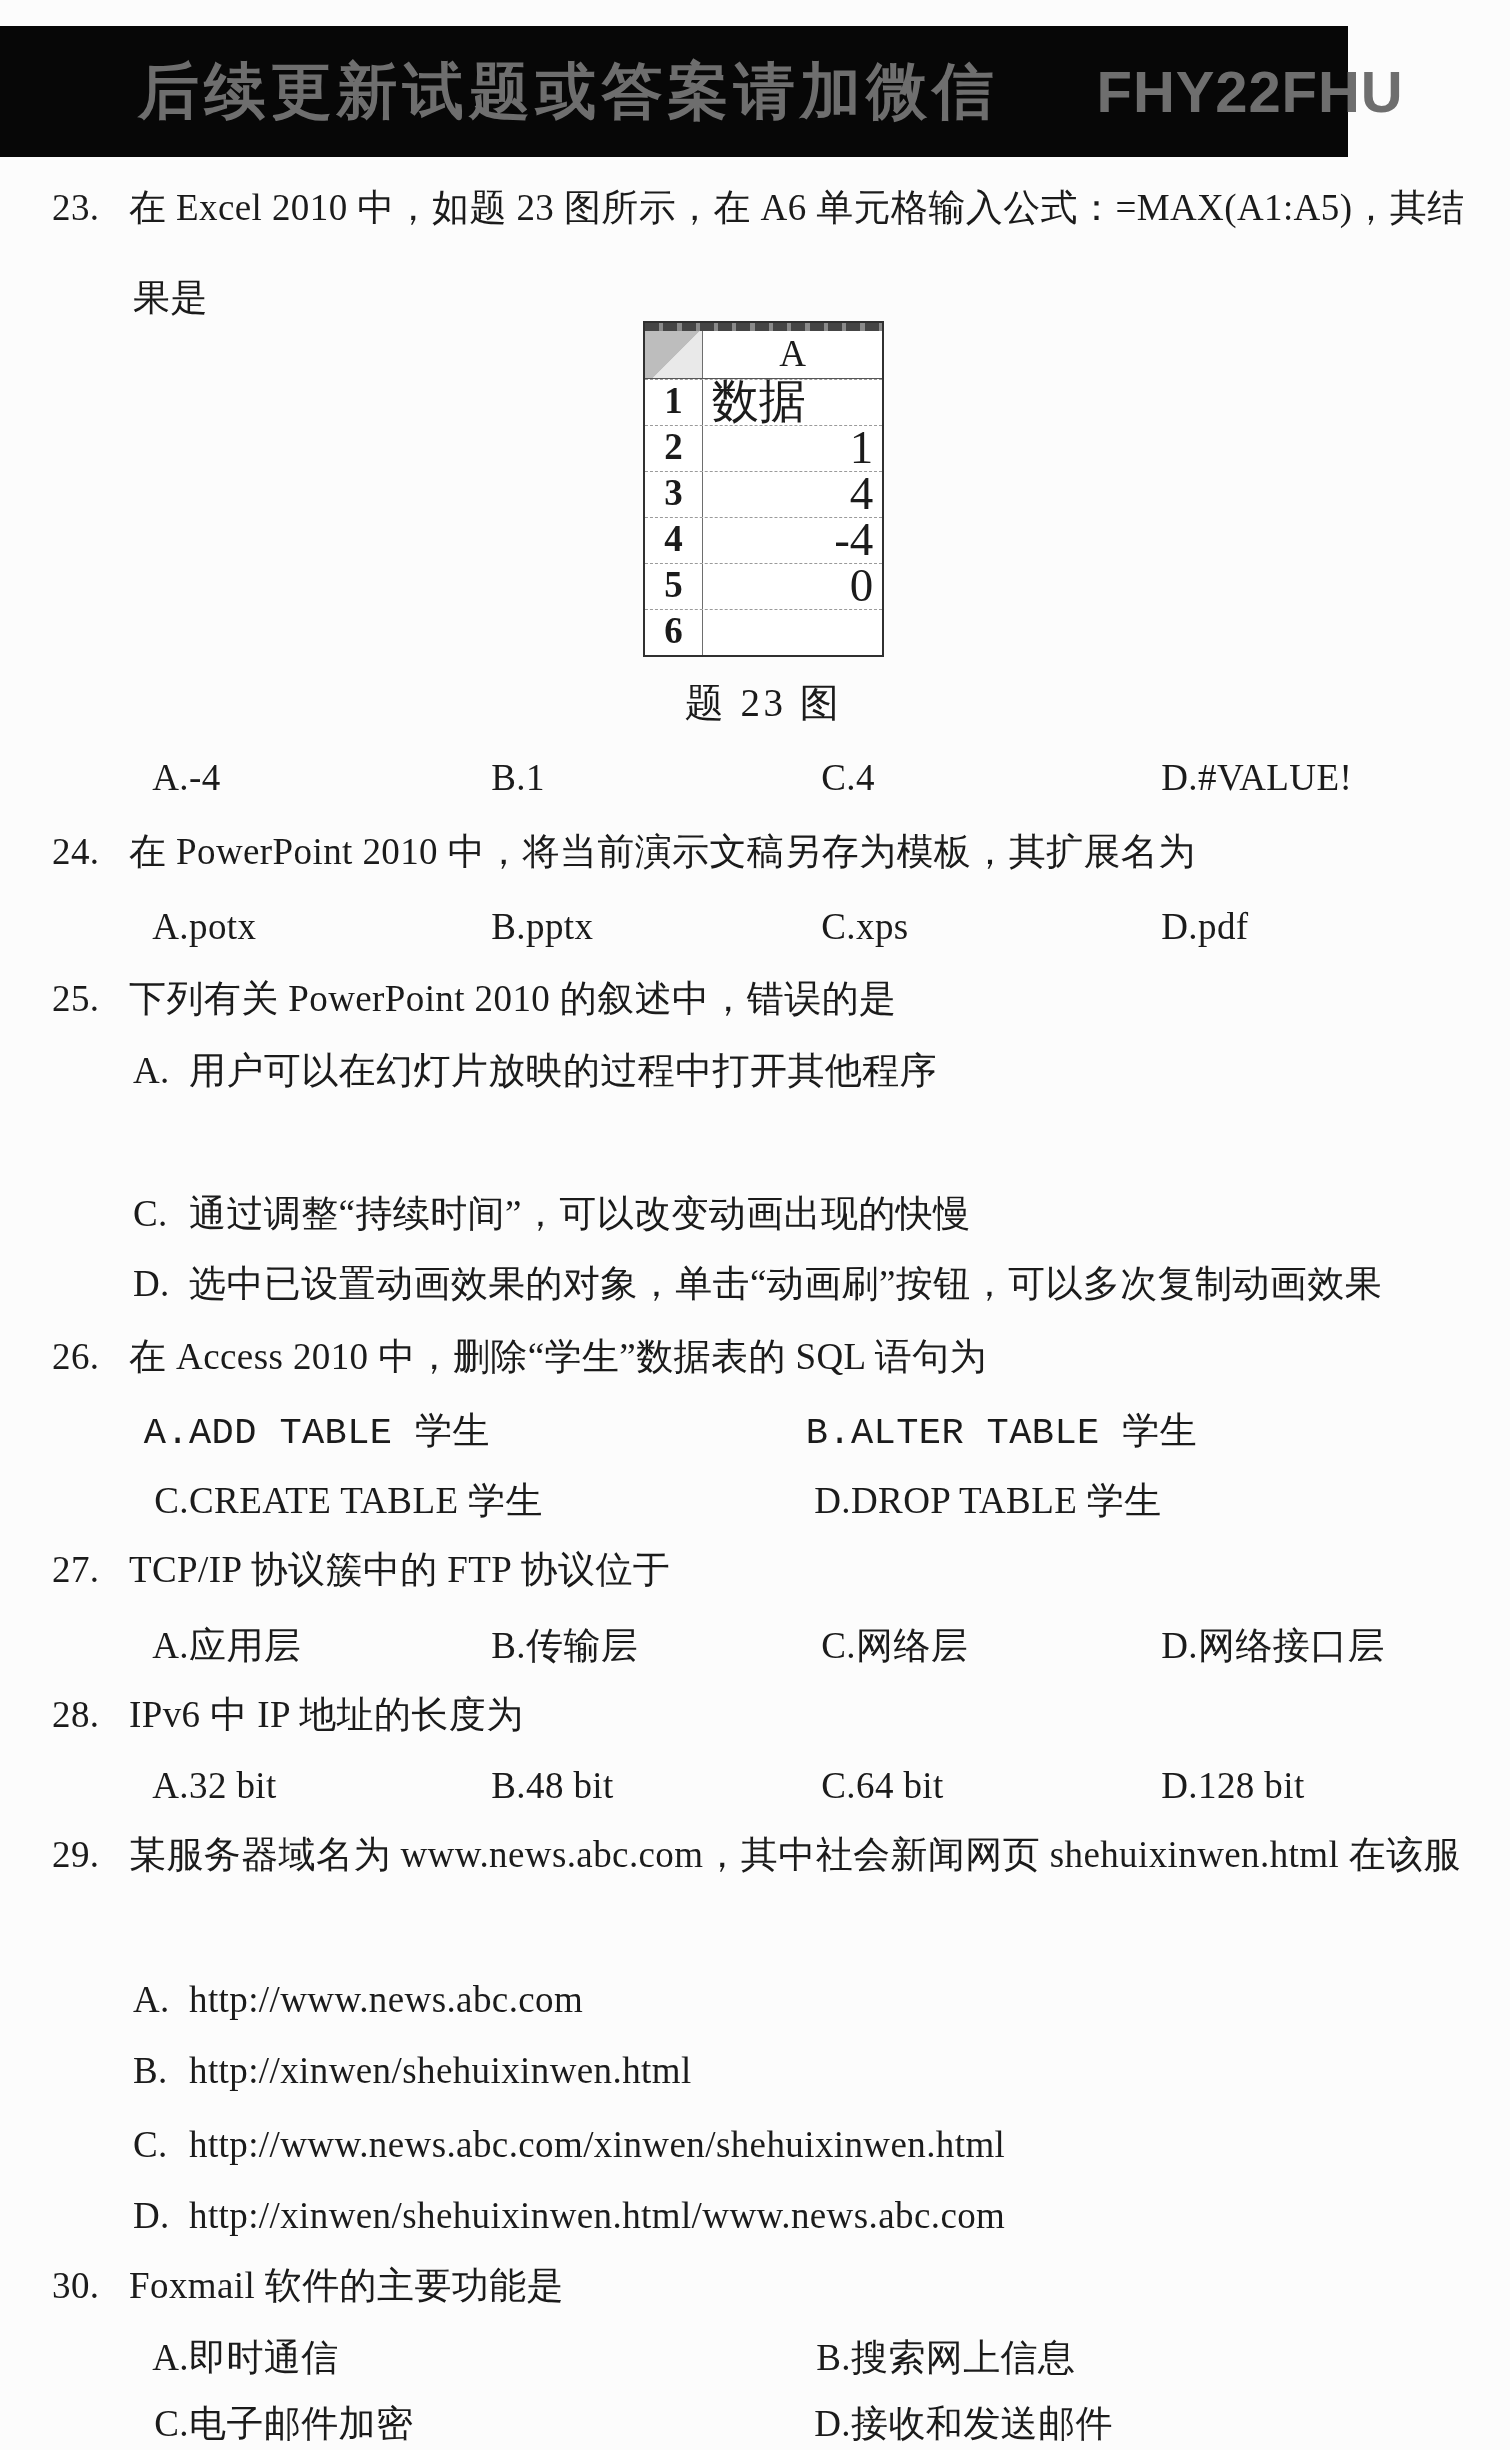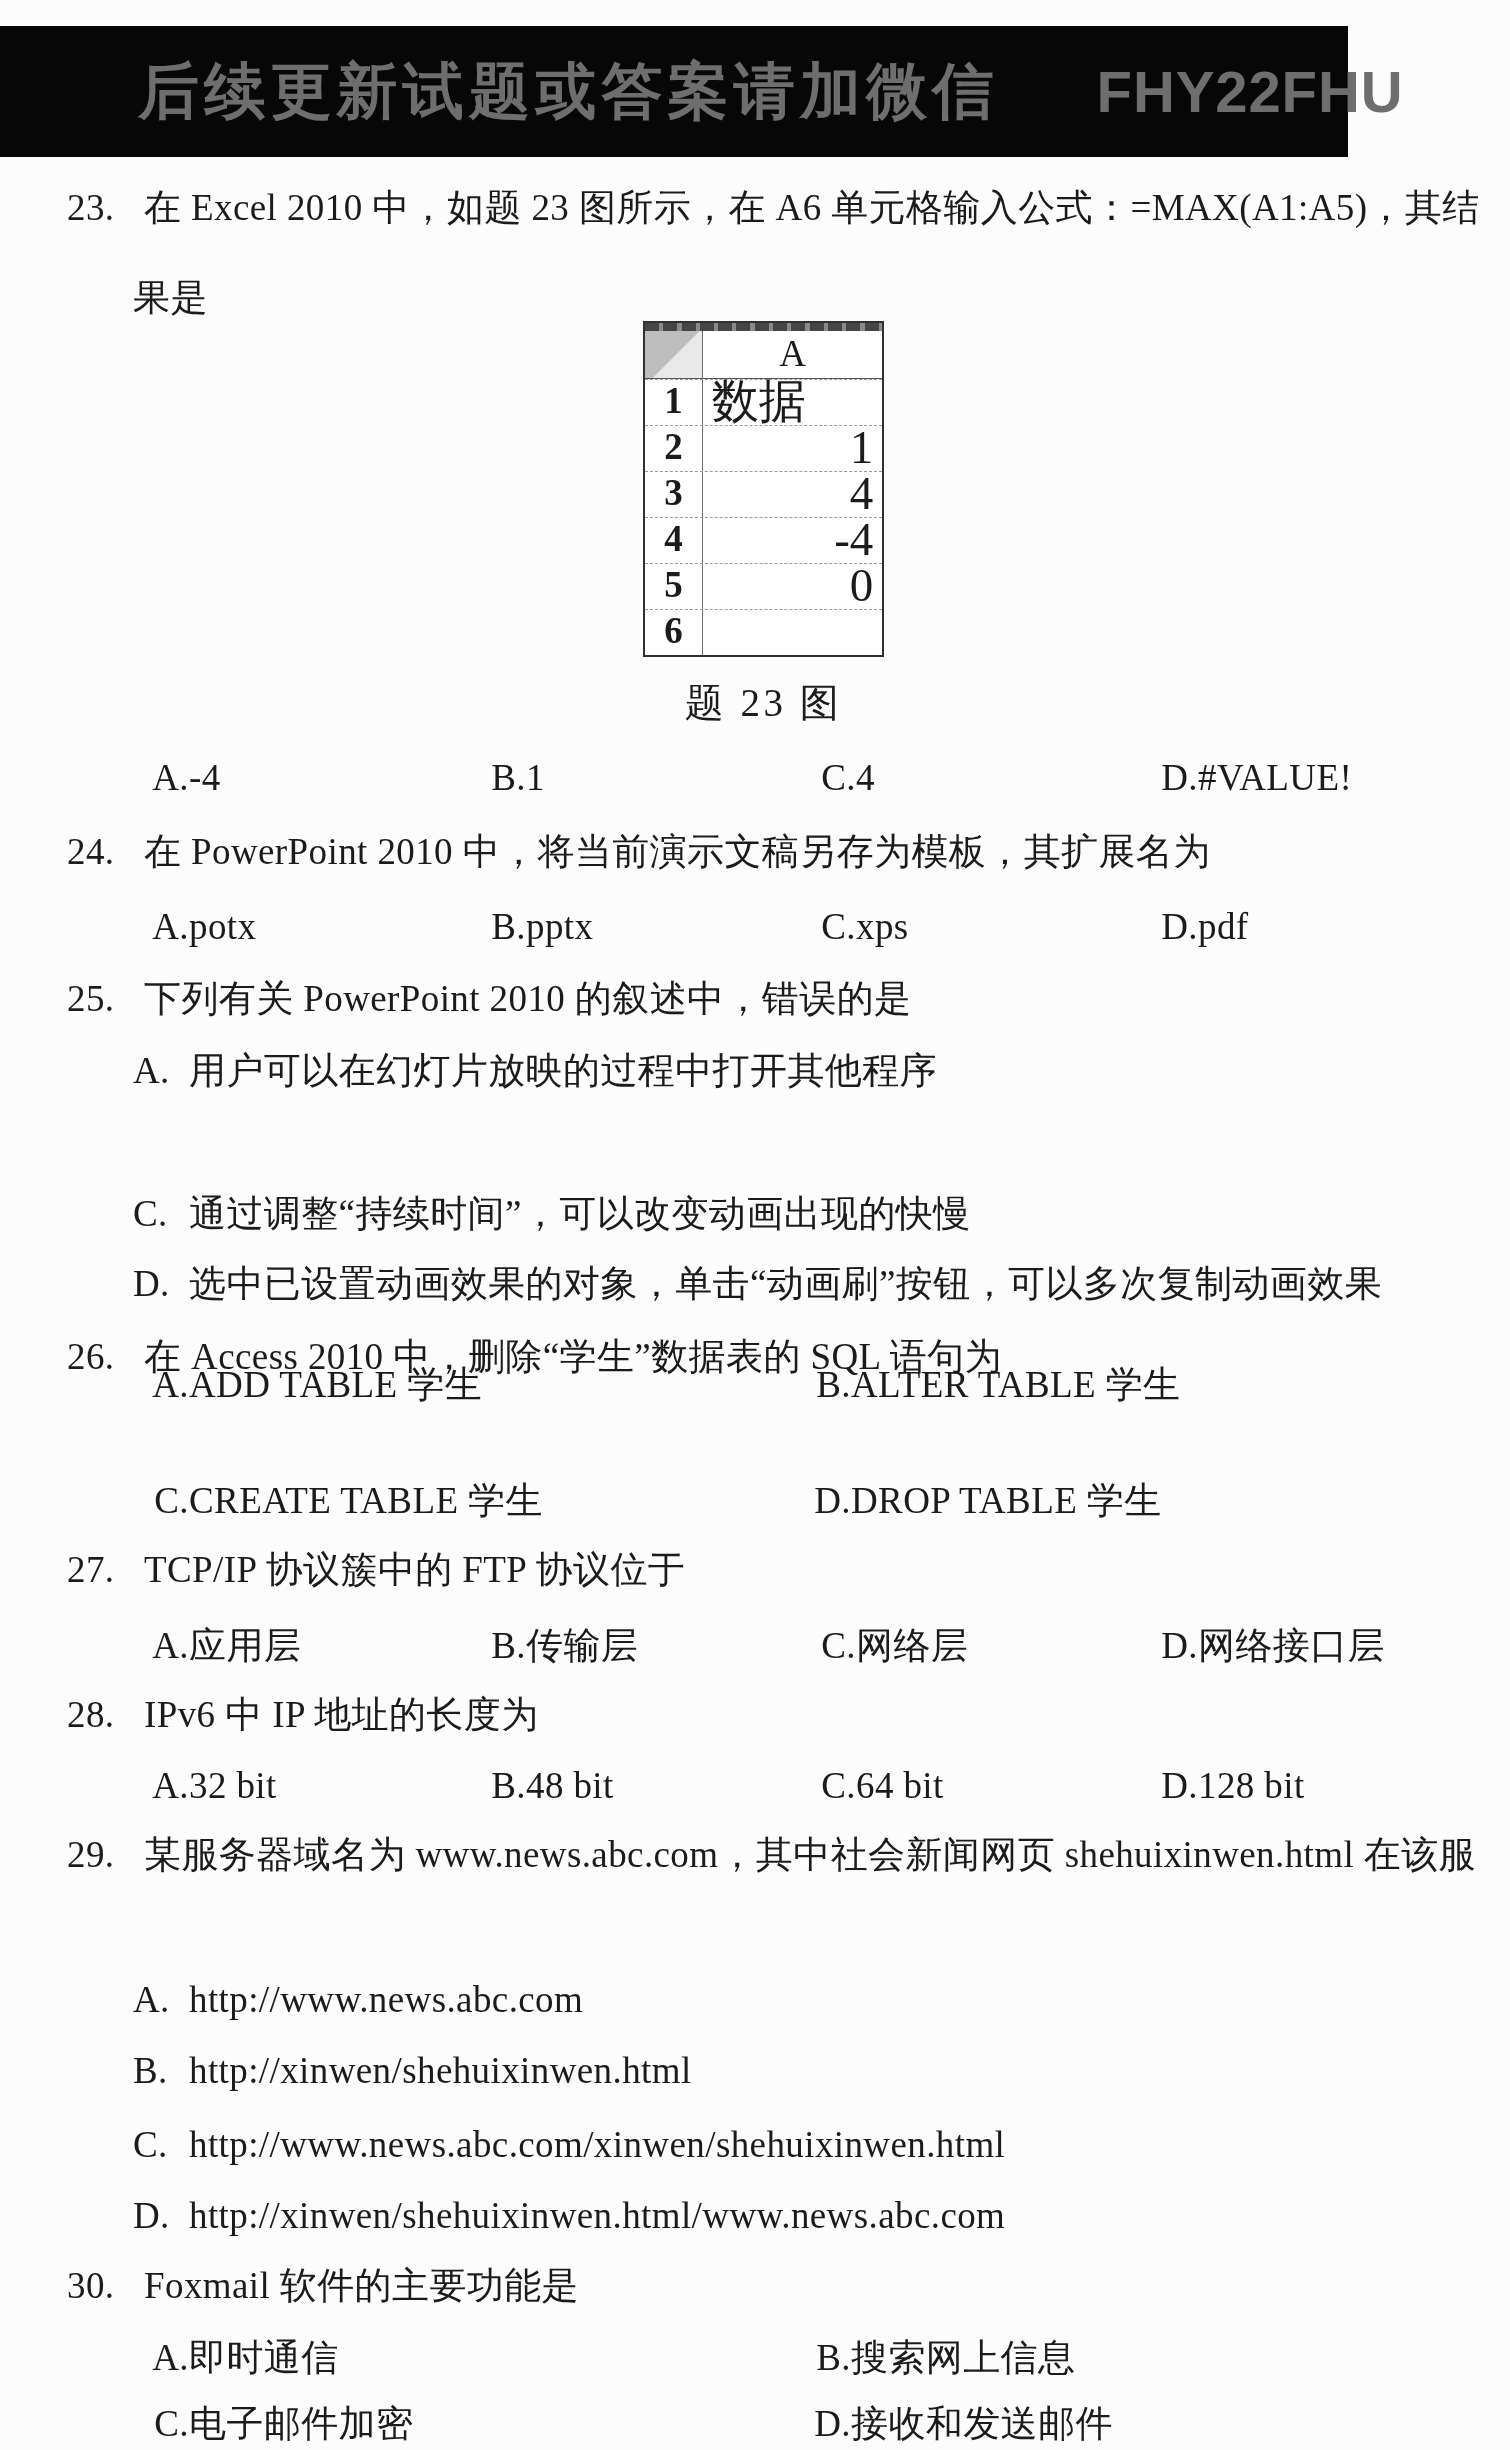--- a/index.html
+++ b/index.html
@@ -21,21 +21,21 @@
     white-space:nowrap;
   }
   .banner .wechat{
     margin-left:98px;
     font-family:"Liberation Sans","DejaVu Sans",sans-serif;
     font-weight:bold;font-size:58px;letter-spacing:0.9px;color:#6e6e6e;
     white-space:nowrap;
   }
   
   .ln{position:absolute;white-space:nowrap;line-height:1.25;letter-spacing:0.4px;}
-  .qnum{display:inline-block;min-width:77px;margin-left:15px;}
+  .qnum{display:inline-block;min-width:77px;}
   .ind{left:133px;}
   .ol{display:inline-block;min-width:56px;}
   .optrow{position:absolute;left:0;width:1470px;height:54px;text-align:right;}
   .opt{position:absolute;white-space:nowrap;letter-spacing:0.4px;}
   .p1{left:133px}.p2{left:470px}.p3{left:800px}.p4{left:1142px}.pb{left:795px}
   
   .sheet{
     position:absolute;left:643px;top:321px;width:241px;
     background:#ffffff;border:2.6px solid #303030;box-sizing:border-box;
   }
@@ -127,21 +127,21 @@
   <div class="ln" style="left:52px;top:976px;">
     <span class="qnum">25.</span><span>下列有关 PowerPoint 2010 的叙述中，错误的是</span>
   </div>
   <div class="ln ind" style="top:1048px;"><span class="ol">A.</span><span>用户可以在幻灯片放映的过程中打开其他程序</span></div>
   <div class="ln ind" style="top:1191px;"><span class="ol">C.</span><span>通过调整“持续时间”，可以改变动画出现的快慢</span></div>
   <div class="ln ind" style="top:1261px;"><span class="ol">D.</span><span>选中已设置动画效果的对象，单击“动画刷”按钮，可以多次复制动画效果</span></div>
 
   <div class="ln" style="left:52px;top:1334px;">
     <span class="qnum">26.</span><span>在 Access 2010 中，删除“学生”数据表的 SQL 语句为</span>
   </div>
-  <div class="optrow" style="top:1360px;">
+  <div class="optrow" style="top:1406px;font-family:Liberation Mono, monospace;">
     <span class="opt p1"><span class="ol">A.</span><span>ADD TABLE 学生</span></span>
     <span class="opt pb"><span class="ol">B.</span><span>ALTER TABLE 学生</span></span>
   </div>
   <div class="optrow" style="top:1476px;">
     <span class="opt p1"><span class="ol">C.</span><span>CREATE TABLE 学生</span></span>
     <span class="opt pb"><span class="ol">D.</span><span>DROP TABLE 学生</span></span>
   </div>
 
   <div class="ln" style="left:52px;top:1547px;">
     <span class="qnum">27.</span><span>TCP/IP 协议簇中的 FTP 协议位于</span>

